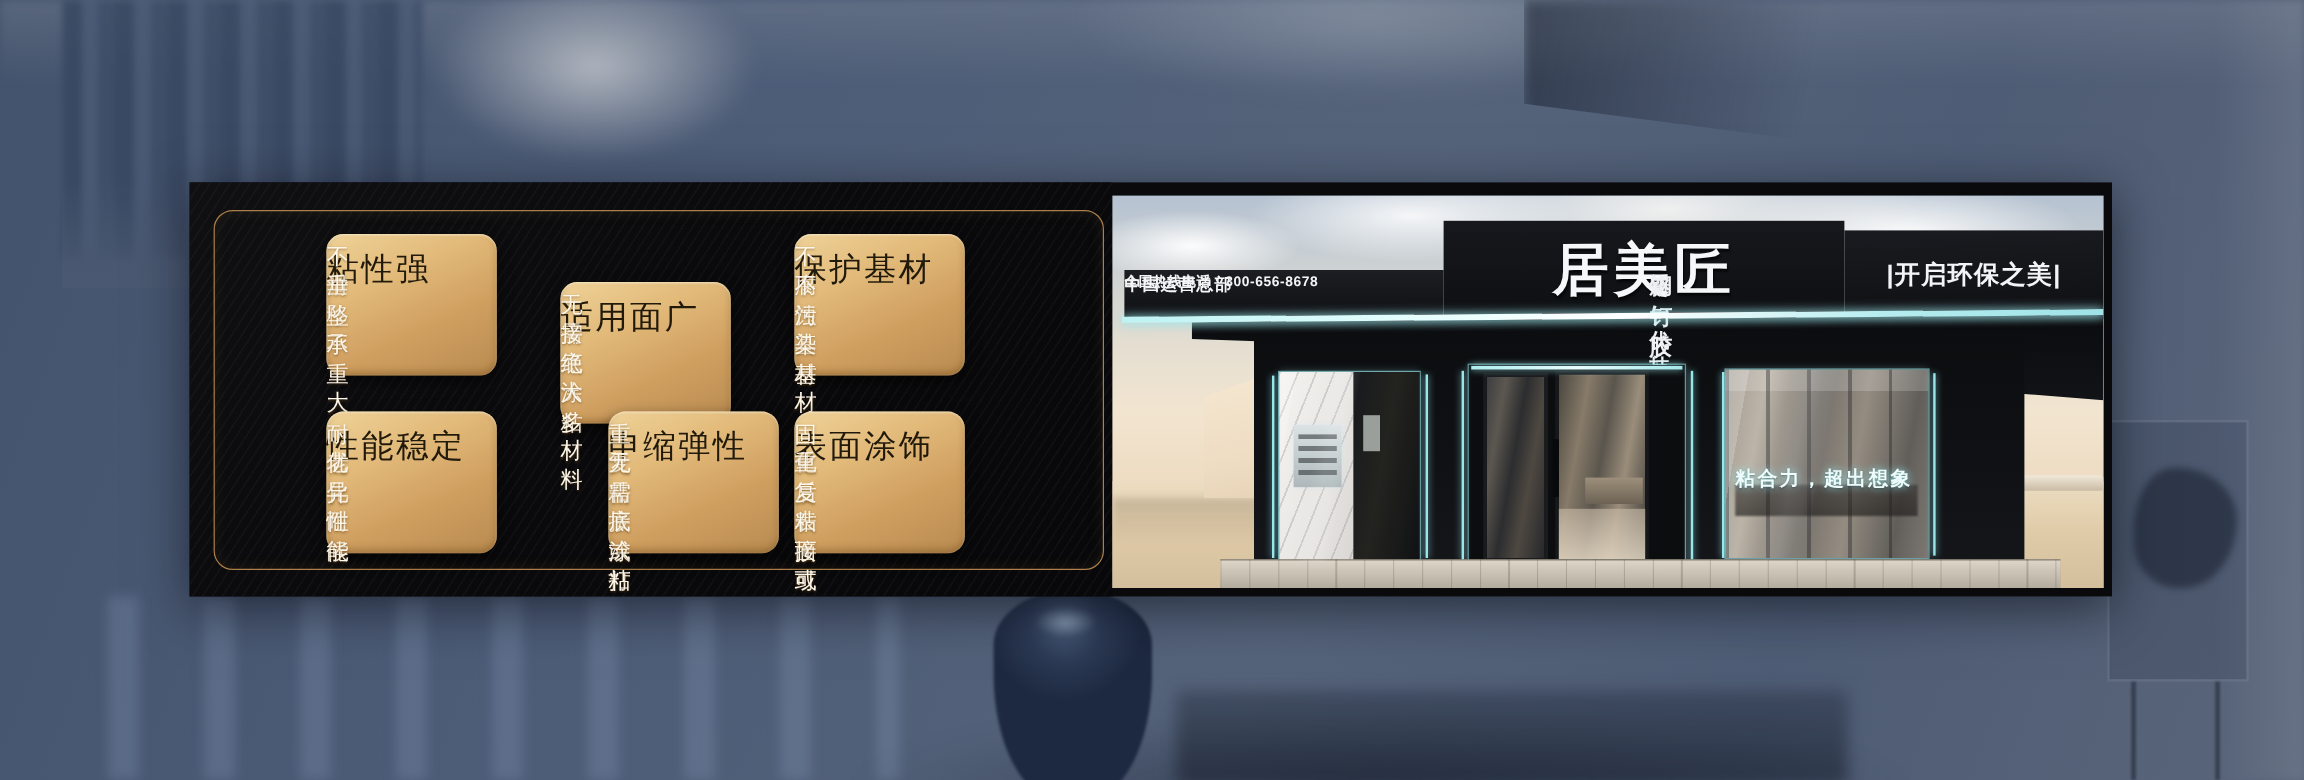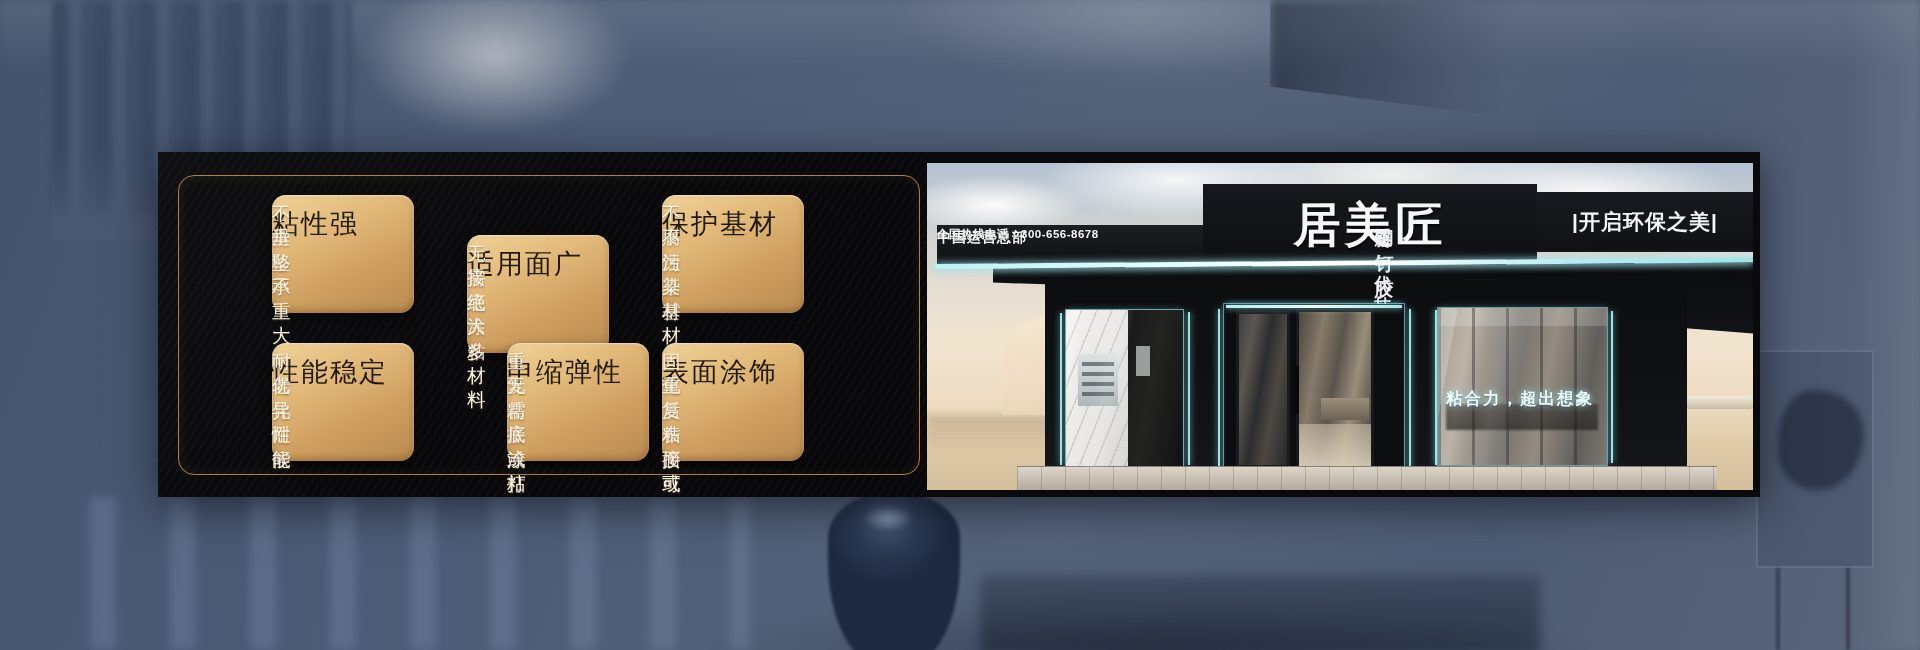--- a/index.html
+++ b/index.html
@@ -88,21 +88,21 @@
   .sign-hq1{position:relative;display:block;margin-top:4px;font-size:14px;font-weight:bold;letter-spacing:1px;}
   .sign-hq2{position:relative;display:block;margin-top:2px;font-size:11.5px;font-weight:bold;letter-spacing:.5px;}
   .sign-center{left:276px;top:21px;width:334px;height:82px;
     background:linear-gradient(180deg,#17181d 0%,#0e0f12 100%);
     display:flex;align-items:center;justify-content:center;}
   .brand{position:relative;font-size:47px;font-weight:bold;color:#f6f7f9;letter-spacing:4px;
     text-shadow:1px 2px 2px rgba(0,0,0,.65);}
   .brand-side{position:relative;margin-left:9px;display:flex;flex-direction:column;color:#eef0f3;}
   .brand-product{position:relative;font-size:19px;font-weight:bold;letter-spacing:2px;}
   .brand-tagline{position:relative;font-size:16.5px;font-weight:bold;letter-spacing:1px;margin-top:4px;}
-  .sign-right{left:610px;top:29px;width:216px;height:60px;
+  .sign-right{left:610px;top:29px;width:216px;height:74px;
     background:linear-gradient(178deg,#1a1b20,#0f1013);
     display:flex;align-items:center;justify-content:center;text-decoration:underline;}
   .sign-eco{position:relative;font-size:21px;font-weight:bold;color:#f2f4f6;letter-spacing:1px;}
   .sign-glow{left:8px;top:101px;width:818px;height:5px;transform:rotate(-.45deg);transform-origin:left center;
     background:linear-gradient(90deg,#bdf2f3 0%,#e3fdfd 28%,#ffffff 52%,#b5ecef 78%,#9fe3e7 100%);
     box-shadow:0 0 9px rgba(158,230,235,.95),0 2px 7px rgba(158,230,235,.55);}
 
   
   .vline{width:2px;background:#96e6ea;box-shadow:0 0 6px rgba(140,228,233,.9);}
   .vl1{left:133px;top:150px;height:152px;} .vl2{left:261px;top:149px;height:153px;}

